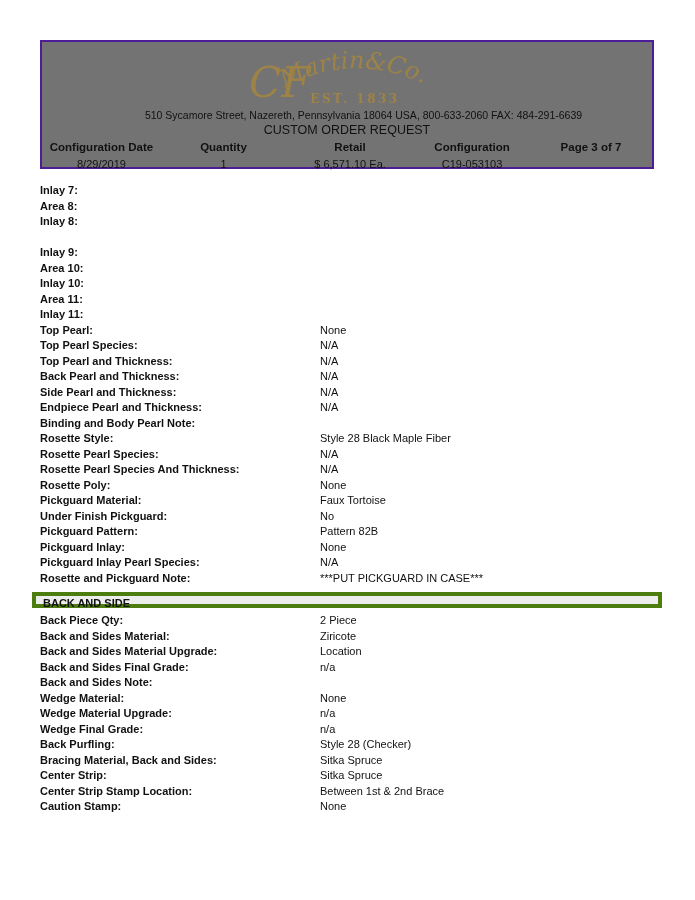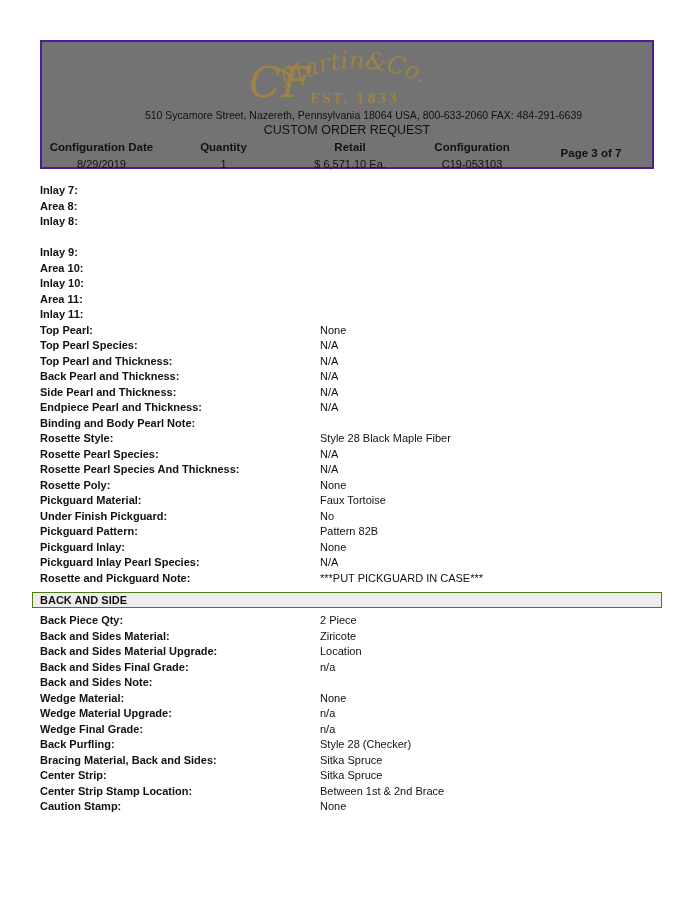--- a/index.html
+++ b/index.html
@@ -46,21 +46,20 @@
     text-align: center;
     font-size: 12.5px;
     font-weight: normal;
     line-height: 14px;
     margin-top: 2px;
   }
   .header-cols {
     display: flex;
     margin-top: 4px;
     width: 100%;
-    align-items: center;
   }
   .hcol { text-align: center; }
   .hcol:nth-child(1) { width: 19.5%; }
   .hcol:nth-child(2) { width: 20.5%; }
   .hcol:nth-child(3) { width: 21%; }
   .hcol:nth-child(4) { width: 19%; }
   .hcol:nth-child(5) { width: 20%; }
   .hcol-label { font-weight: bold; font-size: 11.5px; line-height: 13px; }
   .hcol-value { font-size: 11px; line-height: 12px; margin-top: 4px; }
 
@@ -79,21 +78,21 @@
     font-weight: bold;
     flex: 0 0 320px;
   }
   .spec-value { flex: 1; }
 
   .section-bar {
     margin: 6px 33px 5px 32px;
     height: 16px;
     line-height: 14px;
     background: var(--section-bg);
-    border: 1px solid #4d7c0f;
+    border: 4px solid #4d7c0f;
     font-size: 11px;
     font-weight: bold;
     padding-left: 7px;
   }
 </style>
 </head>
 <body>
 
 <div id="page">
 

